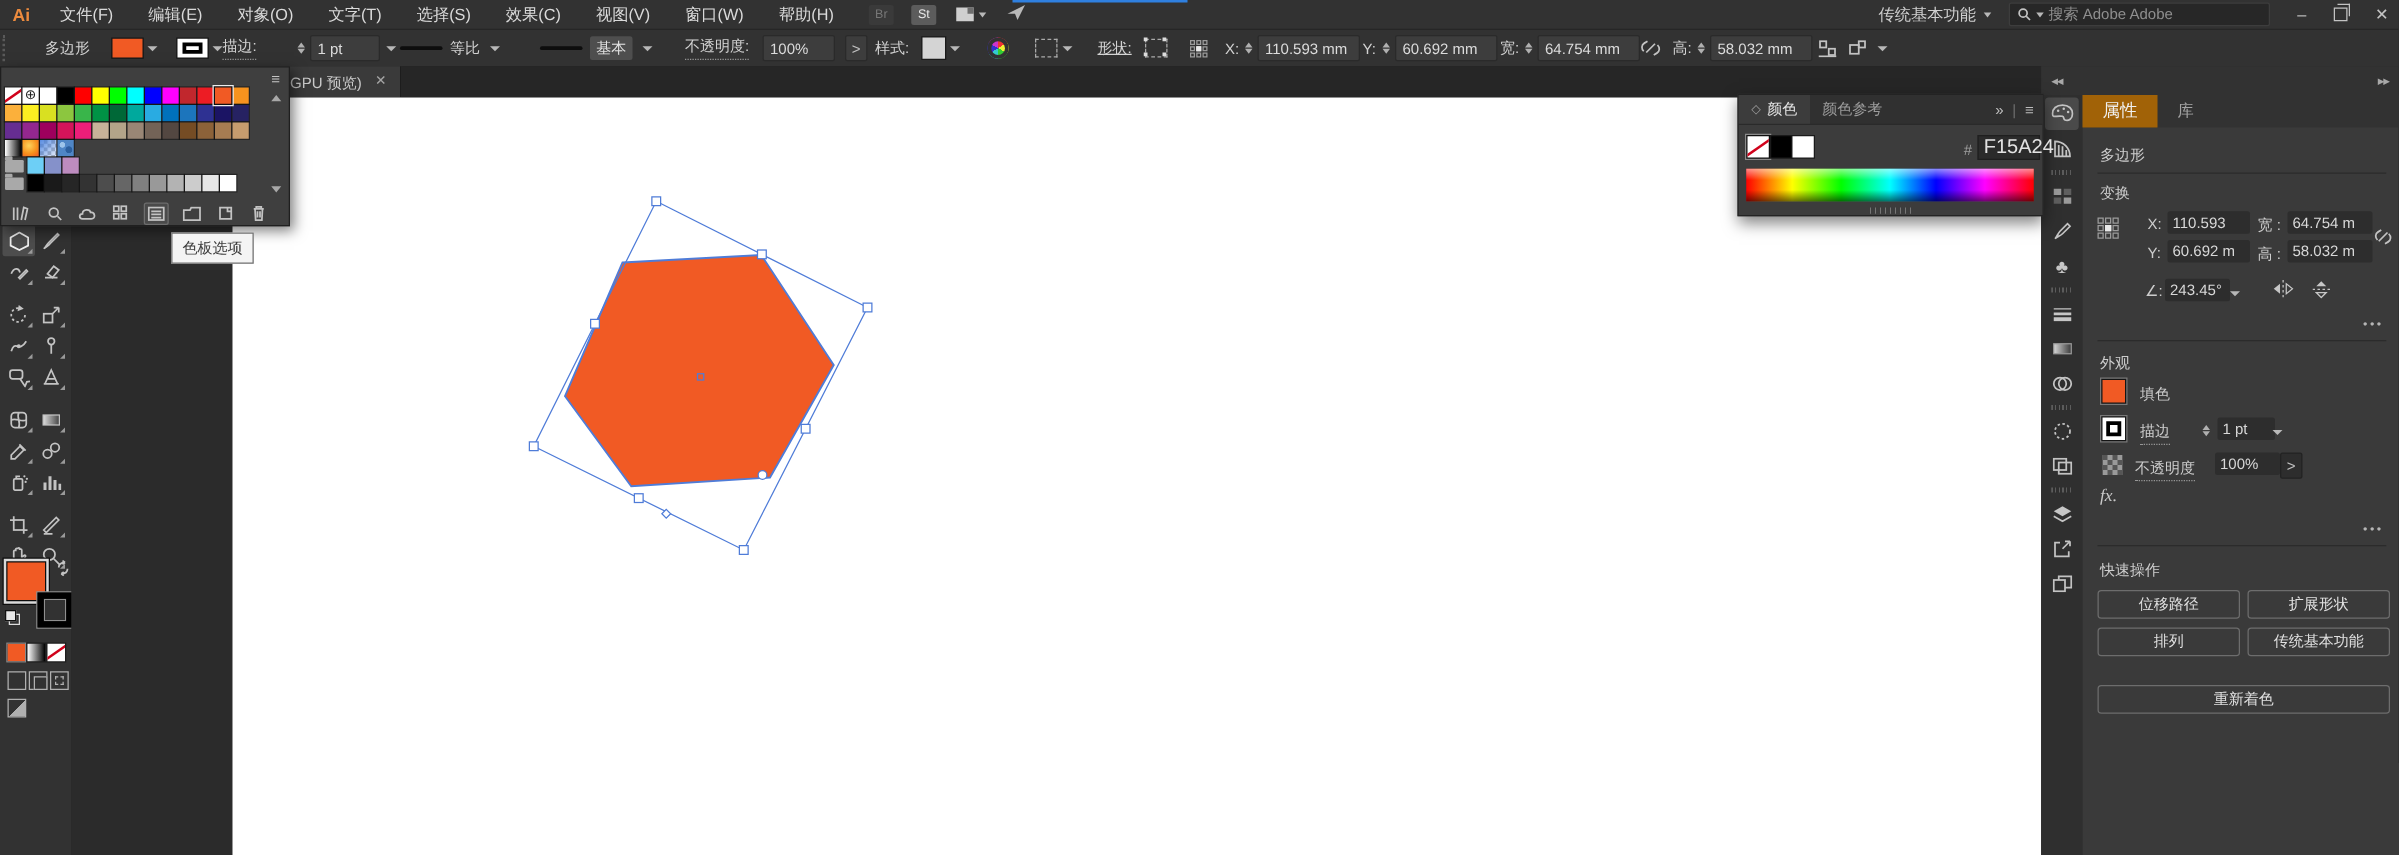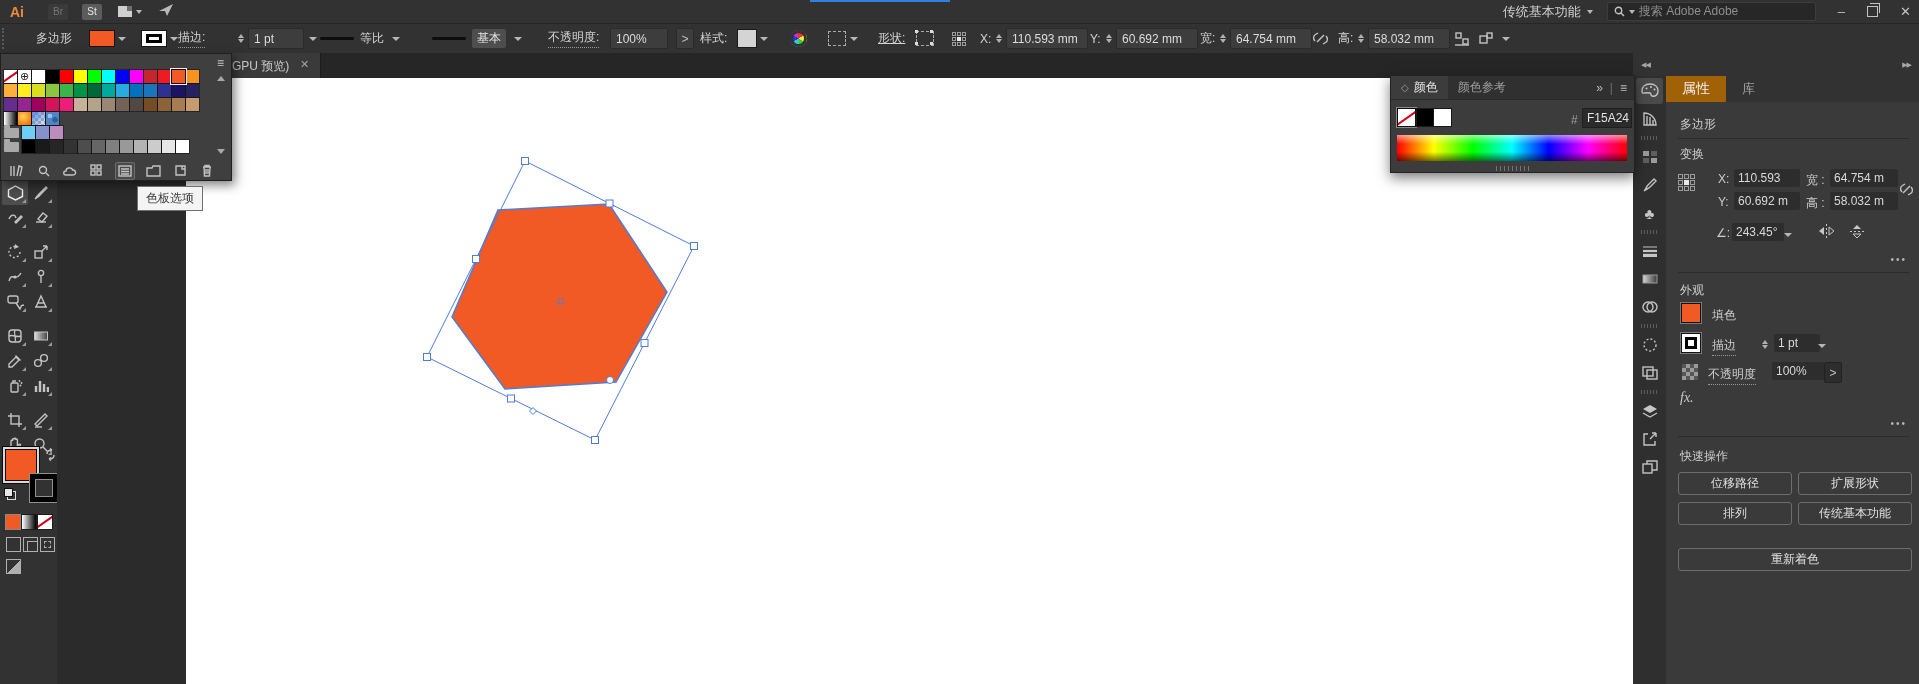--- a/index.html
+++ b/index.html
@@ -133,21 +133,21 @@
                border:1px solid #232323;box-shadow:0 5px 12px rgba(0,0,0,.5);z-index:30;}
   .cp-tabs{height:23px;background:#303030;display:flex;align-items:center;border-bottom:1px solid #2a2a2a;}
   .cp-tab-active{background:#3c3c3c;height:23px;display:flex;align-items:center;gap:5px;padding:0 10px;color:#e4e4e4;}
   .cp-tab{padding:0 10px;color:#9b9b9b;}
   .cp-icons{margin-left:auto;display:flex;align-items:center;gap:7px;padding-right:7px;color:#bdbdbd;}
   .cp-body{position:relative;height:72px;}
   .cp-sw{position:absolute;left:7px;top:9px;display:flex;}
   .cp-sw .s{width:17px;height:17px;box-shadow:0 0 0 1px #1a1a1a;position:relative;}
   .cp-hex-label{position:absolute;left:180px;top:13px;color:#9e9e9e;}
   .cp-hex{position:absolute;left:191px;top:8px;width:44px;height:18px;background:#2b2b2b;border:1px solid #1f1f1f;
-          color:#e2e2e2;display:flex;align-items:center;padding-left:4px;font-size:12px;}
+          color:#e2e2e2;display:flex;align-items:center;padding-left:4px;font-size:16px;}
   .spectrum{position:absolute;left:6px;top:35px;width:230px;height:26px;
      background:linear-gradient(to bottom,rgba(255,255,255,.55),rgba(255,255,255,0) 35%,rgba(0,0,0,0) 65%,rgba(0,0,0,.55)),
      linear-gradient(to right,#f00,#ff0 16%,#0f0 33%,#0ff 50%,#00f 66%,#f0f 83%,#f00);}
   .cp-grip{position:absolute;left:50%;bottom:1px;transform:translateX(-50%);width:34px;height:5px;
      background:repeating-linear-gradient(to right,#757575 0 1px,transparent 1px 4px);}
   
   .dock{position:absolute;left:1633px;top:53px;right:0;bottom:0;background:#2f2f2f;}
   .dock-header{position:absolute;left:0;top:0;right:0;height:23px;background:#323232;border-bottom:1px solid #272727;
                color:#a8a8a8;font-size:7px;}
   .dock-header .l{position:absolute;left:8px;top:8px;letter-spacing:-1px;}
@@ -173,20 +173,31 @@
   .p-sw-stroke::after{content:"";position:absolute;left:3px;top:3px;right:3px;bottom:3px;border:3px solid #000;background:#fff;}
   .fx{font-style:italic;color:#c9c9c9;font-size:14px;font-family:"Liberation Serif",serif;}
 </style>
 </head>
 <body>
 
 <div class="app">
 
   <div class="menubar">
     <div class="ai-logo">Ai</div>
+    <div class="menu-items">
+        <span class="menu-item">文件(F)</span>
+        <span class="menu-item">编辑(E)</span>
+        <span class="menu-item">对象(O)</span>
+        <span class="menu-item">文字(T)</span>
+        <span class="menu-item">选择(S)</span>
+        <span class="menu-item">效果(C)</span>
+        <span class="menu-item">视图(V)</span>
+        <span class="menu-item">窗口(W)</span>
+        <span class="menu-item">帮助(H)</span>
+      </div>
     <span class="mb-badge badge-br">Br</span>
     <span class="mb-badge badge-st">St</span>
     <span class="ws-icon">
         <span class="sq"></span>
         <span class="caret sm"></span>
       </span>
     <span class="plane">
       <svg width="16" height="14" viewBox="0 0 16 14">
           <path d="M1 8 L15 1 L9 13 L7 8 Z" fill="#b9b9b9"></path>
         </svg>

